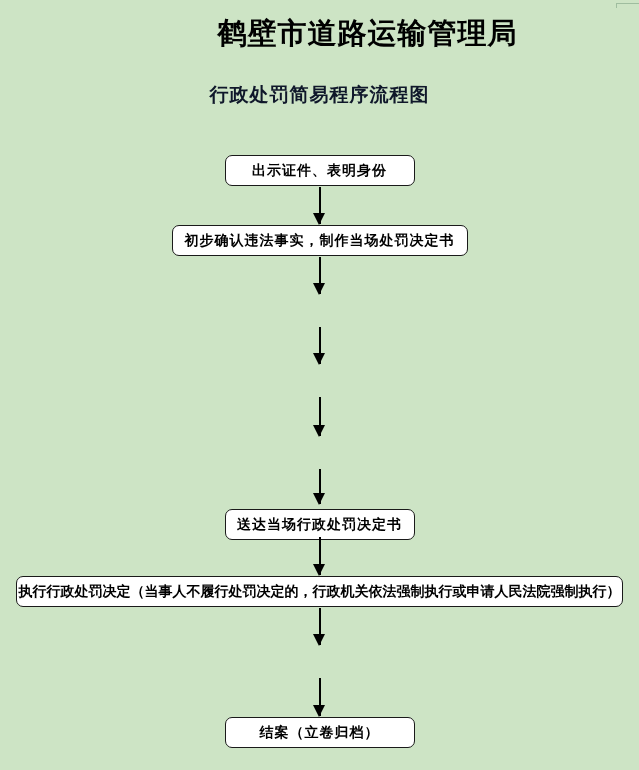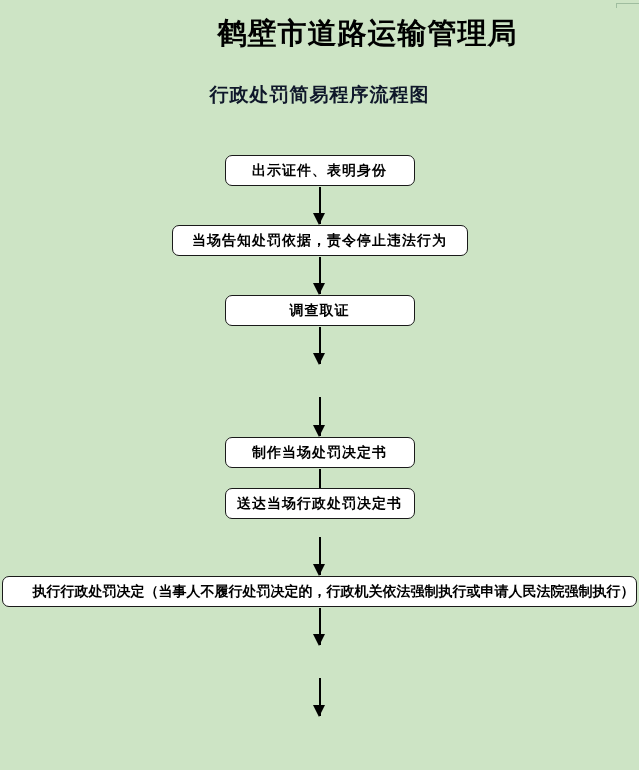--- a/index.html
+++ b/index.html
@@ -34,28 +34,28 @@
     background: #ffffff;
     border: 1.5px solid #1a1a1a;
     border-radius: 7px;
     display: flex; align-items: center; justify-content: center;
     font-size: 14px; font-weight: bold; color: #000;
     letter-spacing: 1px; white-space: nowrap;
   }
   .w-s  { width: 188px; }
   .w-m  { width: 294px; }
   .w-l  { width: 484px; letter-spacing: 0; }
-  .w-xl { width: 605px; letter-spacing: 0; padding-left: 28px; }
+  .w-xl { width: 605px; letter-spacing: 0; }
 
   .b1 { top: 155px; }
   .b2 { top: 225px; }
   .b3 { top: 295px; }
   .b4 { top: 365px; }
   .b5 { top: 437px; }
-  .b6 { top: 488px; }
+  .b6 { top: 509px; }
   .b7 { top: 576px; }
   .b8 { top: 646px; }
   .b9 { top: 717px; }
 
   .arrow {
     position: absolute; left: 0; right: 0; margin: 0 auto;
     width: 2px; background: #000;
   }
   .arrow::after {
     content: "";
@@ -85,35 +85,34 @@
 <body>
 
 <div id="page">
 
   <div class="title">鹤壁市道路运输管理局</div>
   <div class="subtitle">行政处罚简易程序流程图</div>
 
   <div class="box w-s b1">出示证件、表明身份</div>
   <div class="arrow a1"></div>
 
-  <div class="box w-m b2">当场告知处罚依据，责令停止违法行为</div>
+  <div class="box w-m b2">初步确认违法事实，制作当场处罚决定书</div>
   <div class="arrow a2"></div>
 
-  <div class="box w-s b3">调查取证</div>
   <div class="arrow a3"></div>
 
   <div class="arrow a4"></div>
 
-  <div class="box w-s b5">制作当场处罚决定书</div>
   <div class="arrow a5"></div>
 
   <div class="box w-s b6">送达当场行政处罚决定书</div>
   <div class="arrow a6"></div>
 
   <div class="box w-xl b7">执行行政处罚决定（当事人不履行处罚决定的，行政机关依法强制执行或申请人民法院强制执行）</div>
   <div class="arrow a7"></div>
 
   <div class="arrow a8"></div>
 
+  <div class="box w-s b9">结案（立卷归档）</div>
 
   <div class="artifact"></div>
 
 </div>
 
 </body></html>

